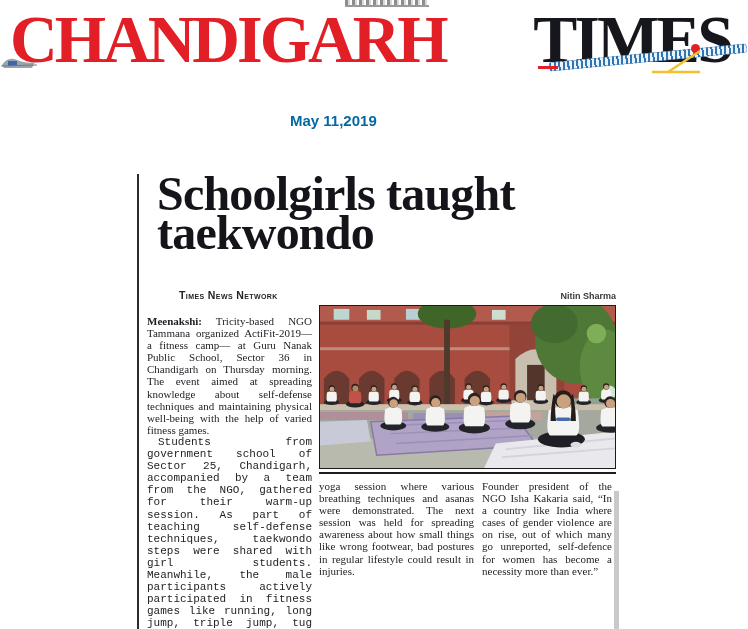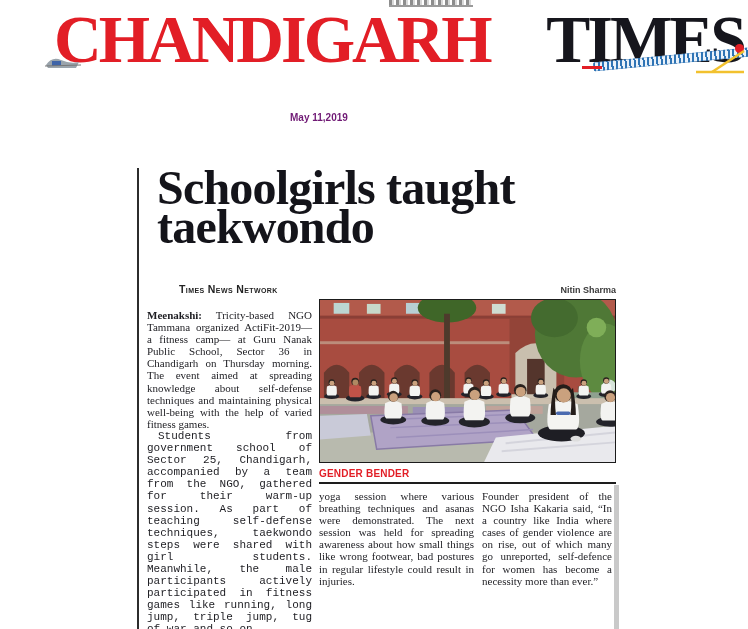--- a/index.html
+++ b/index.html
@@ -2,42 +2,42 @@
 <html><head>
 <meta charset="utf-8">
 <style>
   * { box-sizing: border-box; }
   html,body { margin:0; padding:0; }
   body {
     width:748px; height:629px; background:#ffffff; position:relative; overflow:hidden;
     font-family:"Liberation Serif", serif; color:#1c1c20;
   }
   
-  .masthead { position:relative; height:84px; padding:2px 4px 0 10px;
-    display:flex; justify-content:space-between; align-items:flex-start;margin-left:44px; }
+  .masthead { position:relative; height:84px; padding:2px 17px 0 10px;
+    display:flex; justify-content:space-between; align-items:flex-start; }
   .mast-word { font-family:"Liberation Serif", serif; font-weight:bold;
     font-size:66px; line-height:72px; letter-spacing:-3px; white-space:nowrap;
     transform:scaleY(1.04); transform-origin:top left; }
   .mast-red { color:#e21e26; }
   .mast-black { color:#16161d; transform:scaleY(1.04); transform-origin:top right; }
   .mast-ornament-top { position:absolute; left:345px; top:0; width:84px; height:7px;
     background:repeating-linear-gradient(90deg,#8d8d8d 0 3px, #d9d9d9 3px 5px, transparent 5px 7px);
     border-bottom:2px solid #9a9a9a; }
   .mast-ornament-left { position:absolute; left:1px; top:53px; }
   .tape { position:absolute; left:549px; top:53px; width:198px; height:9px;
     transform:rotate(-5.5deg); border-radius:2px;
     background:repeating-linear-gradient(90deg,#2f74b5 0 2px, #eaf2fa 2px 4.5px);
     box-shadow:0 0 0 0.5px #2f74b5 inset; }
   .tape-dot { position:absolute; left:691px; top:44px; width:9px; height:9px;
     border-radius:50%; background:#e21e26; }
   .protractor { position:absolute; left:648px; top:48px; }
   .red-tick { position:absolute; left:538px; top:66px; width:20px; height:3px; background:#e21e26; }
   
   .dateline { margin:28px 0 0 290px; font-family:"Liberation Sans", sans-serif;
-    font-weight:bold; font-size:10px; color:#701a75; }
+    font-weight:bold; font-size:15px; color:#0369a1; }
   
   .article { margin:45px 0 0 137px; width:479px;
     border-left:2px solid #2c2c2c; padding-left:8px; }
   .headline { margin:0 0 0 10px; font-weight:bold; font-size:48px; line-height:39px;
     letter-spacing:-0.8px; color:#14141a; }
   .headline span { display:block; }
   .byline-row { display:flex; justify-content:space-between; align-items:flex-end;
     margin-top:6px; font-family:"Liberation Sans", sans-serif;gap:7px; }
   .byline { margin-left:32px; font-size:10.5px; font-weight:bold;
     font-variant:small-caps; letter-spacing:0.4px; color:#232323; }
@@ -196,21 +196,20 @@
               <path d="M-5.4,-3 Q-7,6 -7,12 L-4,12 Q-5,4 -4,-1 Z" fill="#241d1a"></path>
               <path d="M5.4,-3 Q7,6 7,12 L4,12 Q5,4 4,-1 Z" fill="#241d1a"></path>
               <circle cx="0" cy="0" r="5" fill="#241d1a"></circle>
               <circle cx="0.3" cy="1.2" r="3.9" fill="#caa17e"></circle>
             </g>
             <use href="#fig" transform="translate(297,98) scale(1.3)"></use>
           </g>
         </svg>
       </div>
 
-      <div class="caption-label">GENDER BENDER</div>
       <hr class="caption-rule">
 
       <div class="cols23">
         <div class="col col2">
           <p>yoga session where various breathing techniques and asanas were demonstrated. The next session was held for spreading awareness about how small things like wrong footwear, bad postures in regular lifestyle could result in injuries.</p>
 
         </div>
         <div class="col col3">
           <p>Founder president of the NGO Isha Kakaria said, “In a country like India where cases of gender violence are on rise, out of which many go unreported, self-defence for women has become a necessity more than ever.”</p>
         </div>

